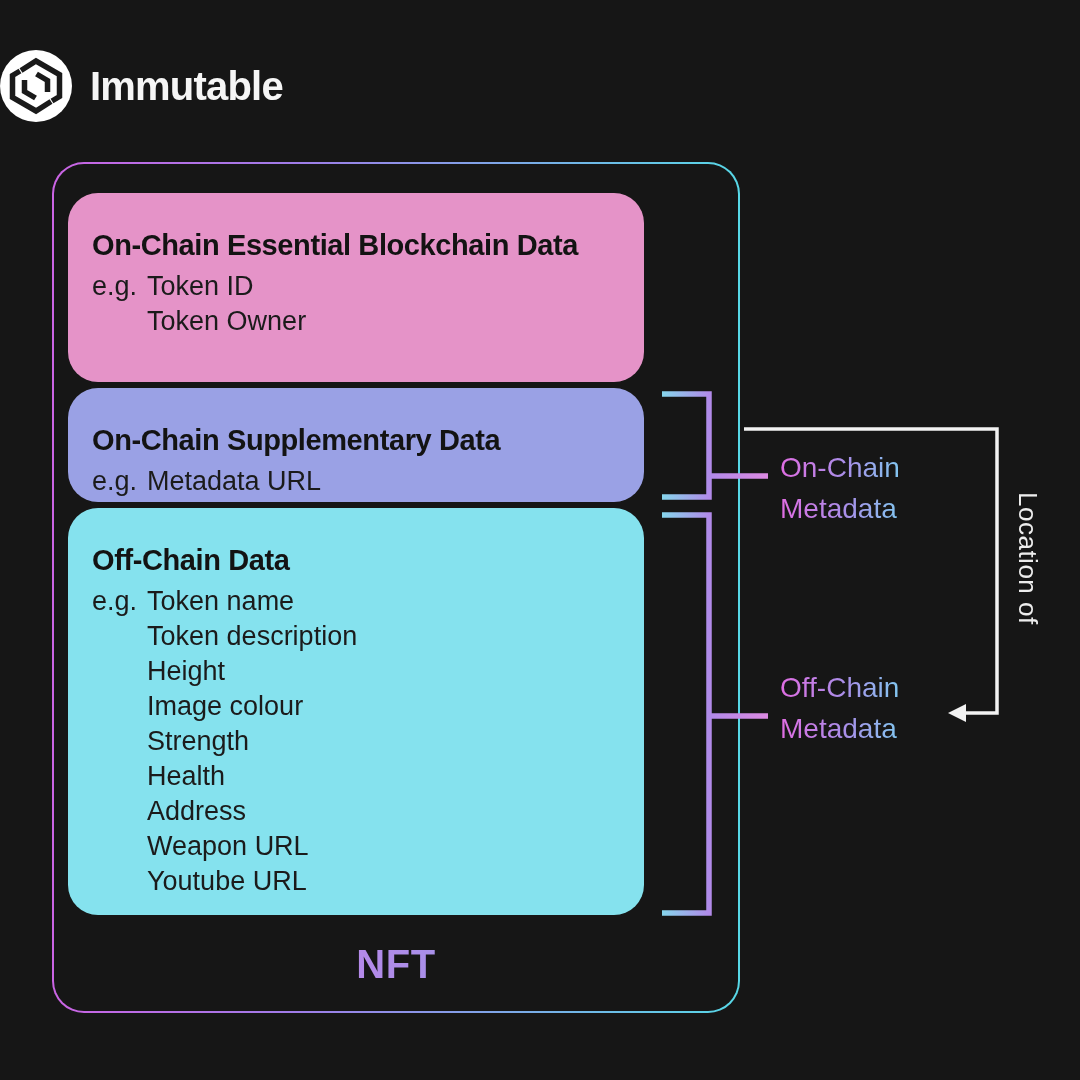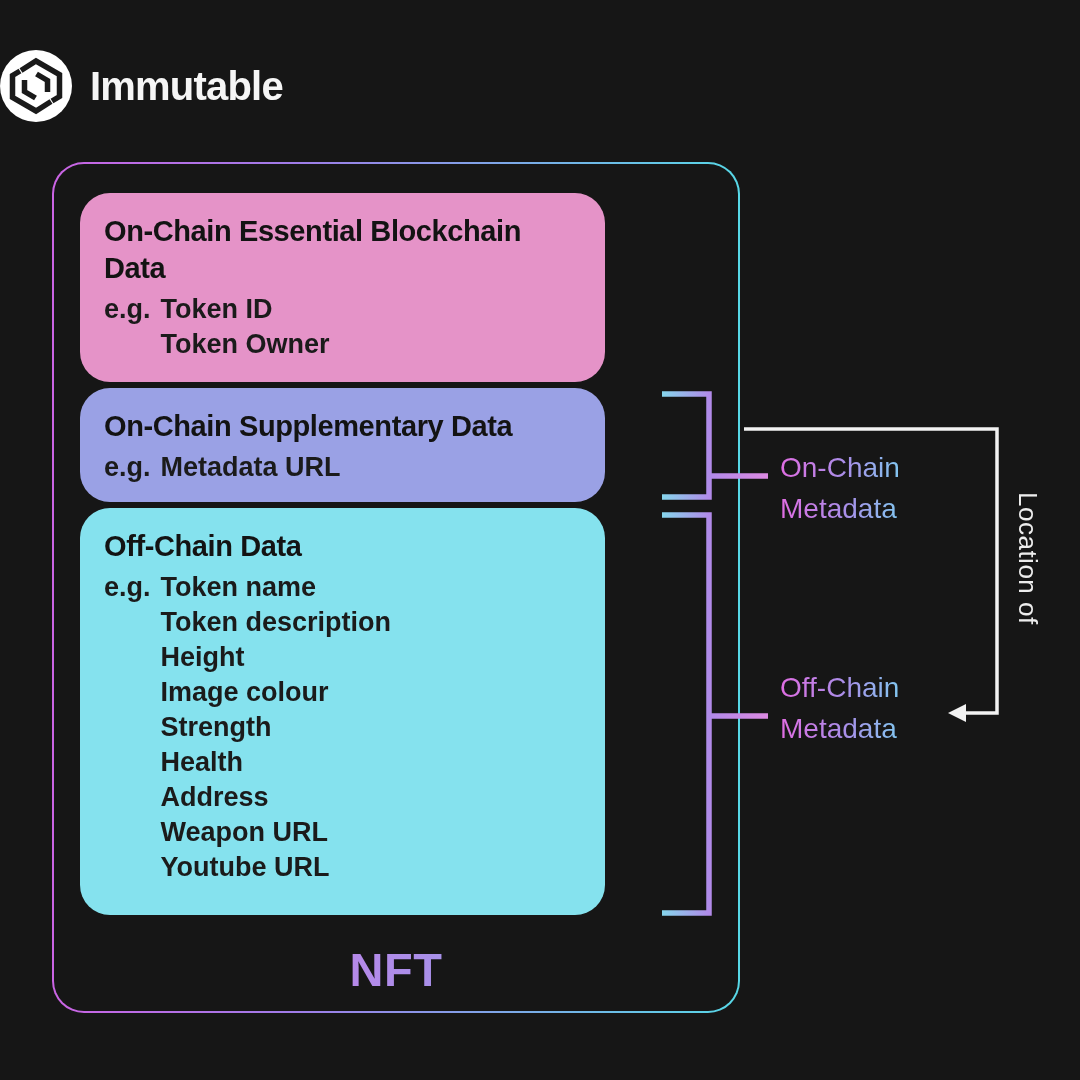--- a/index.html
+++ b/index.html
@@ -11,33 +11,33 @@
   .brand { position:absolute; top:50px; left:0; width:1080px; display:flex; align-items:center; gap:18px; }
   .logo-circle { width:72px; height:72px; border-radius:50%; background:#ffffff; display:flex; align-items:center; justify-content:center; flex:0 0 auto; }
   .brand-name { color:#f5f5f5; font-size:40px; font-weight:700; letter-spacing:-0.8px; }
 
   
   .nft-box { position:absolute; left:52px; top:162px; width:688px; height:851px;
     border:2.5px solid transparent; border-radius:32px;
     background:linear-gradient(#161616,#161616) padding-box,
                linear-gradient(90deg,#cb64e4 0%,#a07ce8 35%,#57d8e7 100%) border-box; }
 
-  .card { position:absolute; left:26px; width:525px; border-radius:30px; padding:20px 24px 0 24px; color:#141414; }
+  .card { position:absolute; left:14px; width:576px; border-radius:30px; padding:34px 24px 0 24px; color:#141414; }
   .card-pink { top:29px;  height:189px; background:#e593c8; }
   .card-periwinkle { top:224px; height:114px; background:#9aa1e5; }
   .card-cyan { top:344px; height:407px; background:#85e2ee; }
 
   .card h2 { font-size:29px; line-height:37px; font-weight:700; letter-spacing:-0.4px; color:#131313; }
-  .eg-row { display:flex; align-items:flex-start; margin-top:5px; font-size:27px; line-height:35px; color:#1b1b1b;font-weight:bold; }
+  .eg-row { display:flex; align-items:flex-start; margin-top:5px; font-size:27px; line-height:35px; color:#1b1b1b; }
   .eg { flex:0 0 auto; margin-right:10px; }
   .items { display:block; }
   .item { white-space:nowrap; }
 
   .nft-label { position:absolute; left:0; top:778px; width:100%; text-align:center;
-    font-size:47px; font-weight:700; letter-spacing:0.5px;
+    font-size:40px; font-weight:700; letter-spacing:0.5px;
     background:linear-gradient(90deg,#e573e8 0%,#a98fe9 55%,#7cd4f2 100%);
     -webkit-background-clip:text; background-clip:text; color:transparent; }
 
   
   .overlay { position:absolute; left:0; top:0; width:1080px; height:1080px; pointer-events:none; }
 
   .meta-label { position:absolute; left:780px; font-size:28px; line-height:41px; font-weight:500;
     background:linear-gradient(90deg,#e06de2 0%,#a98fe9 55%,#82c6f0 100%);
     -webkit-background-clip:text; background-clip:text; color:transparent; }
   .meta-onchain { top:447px; }

